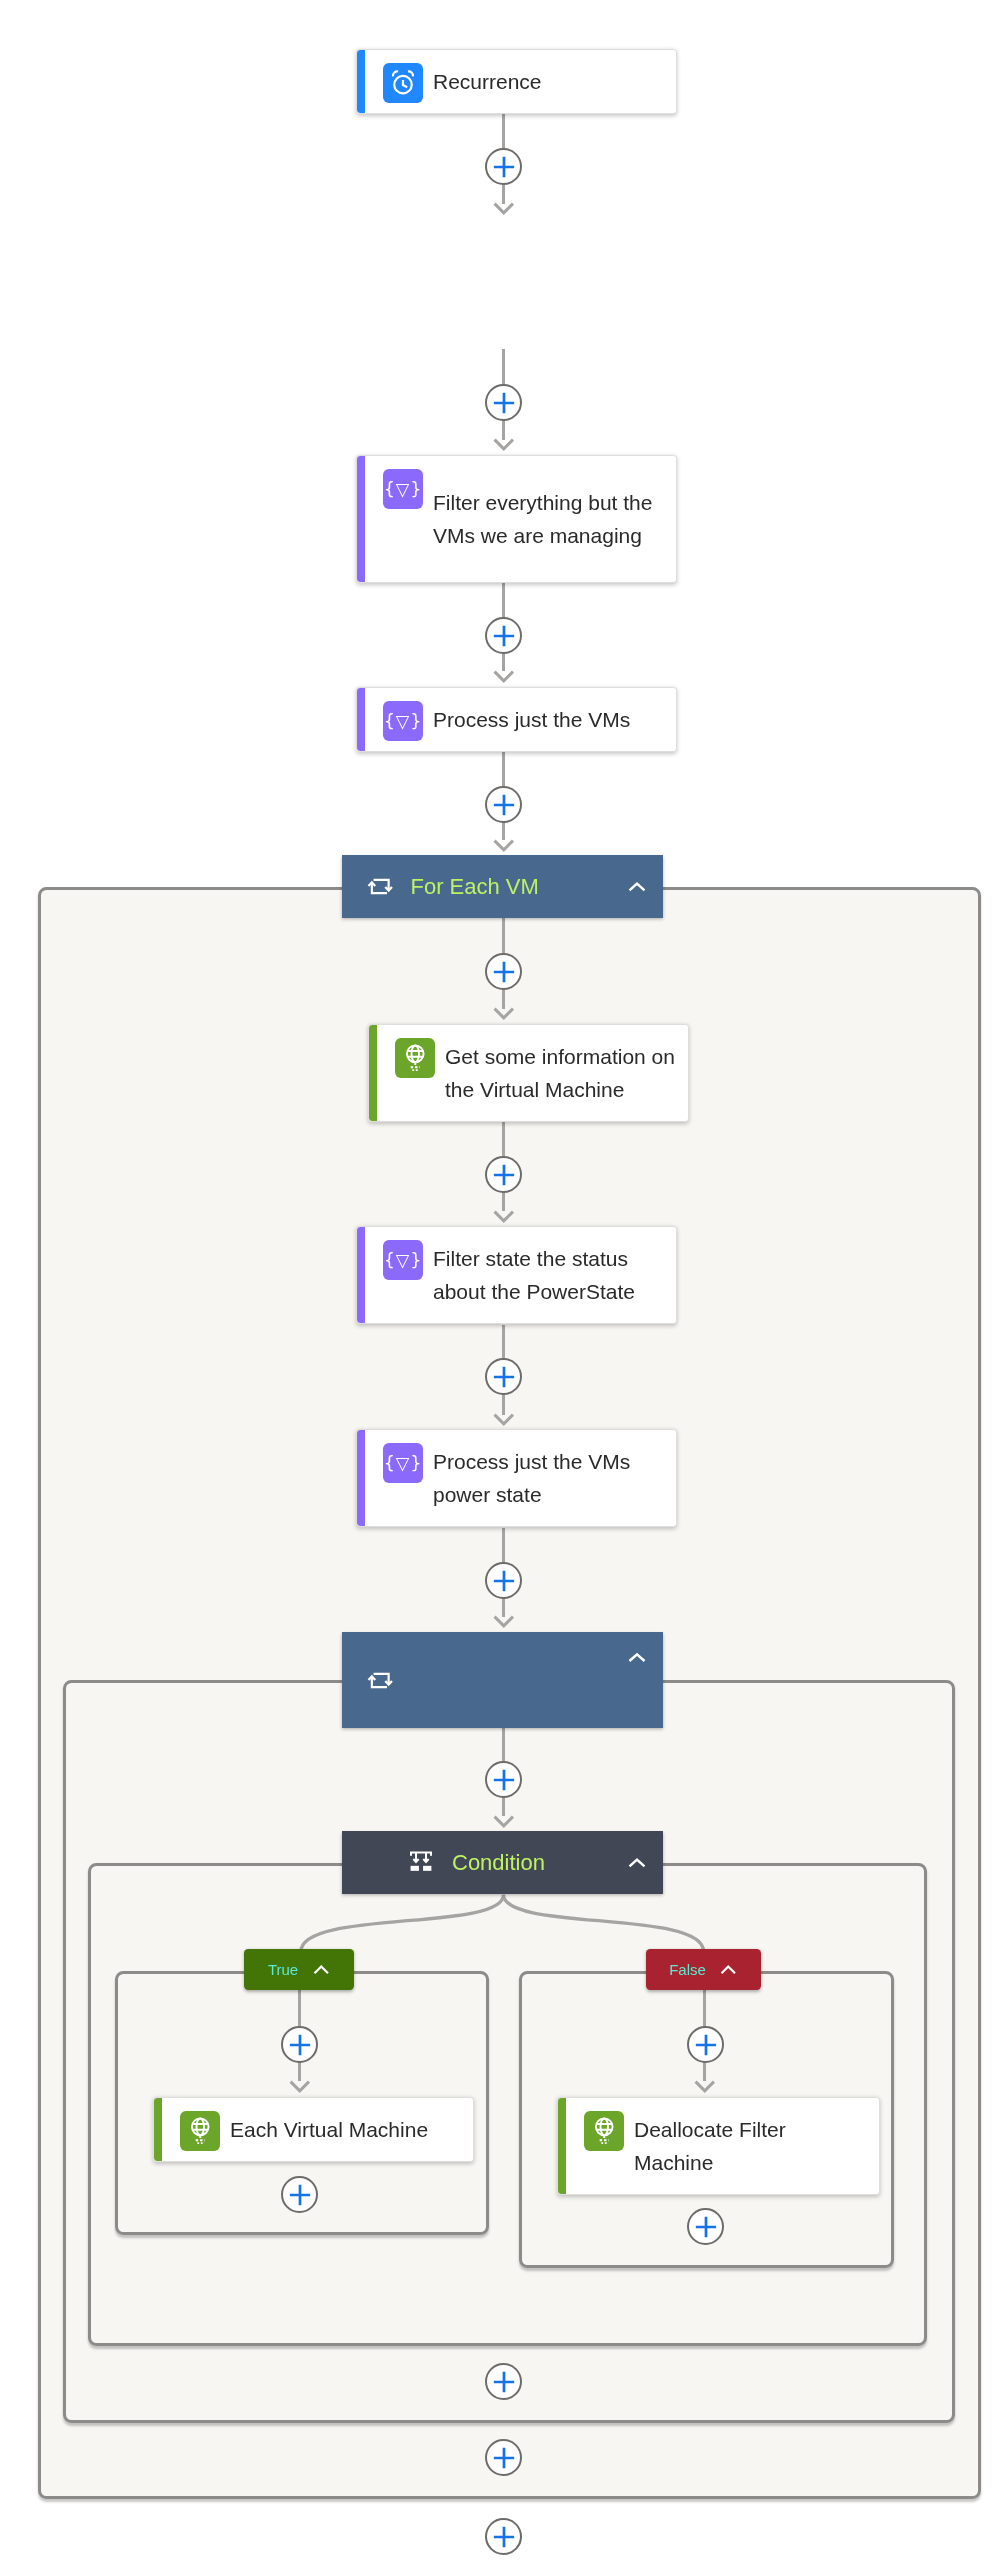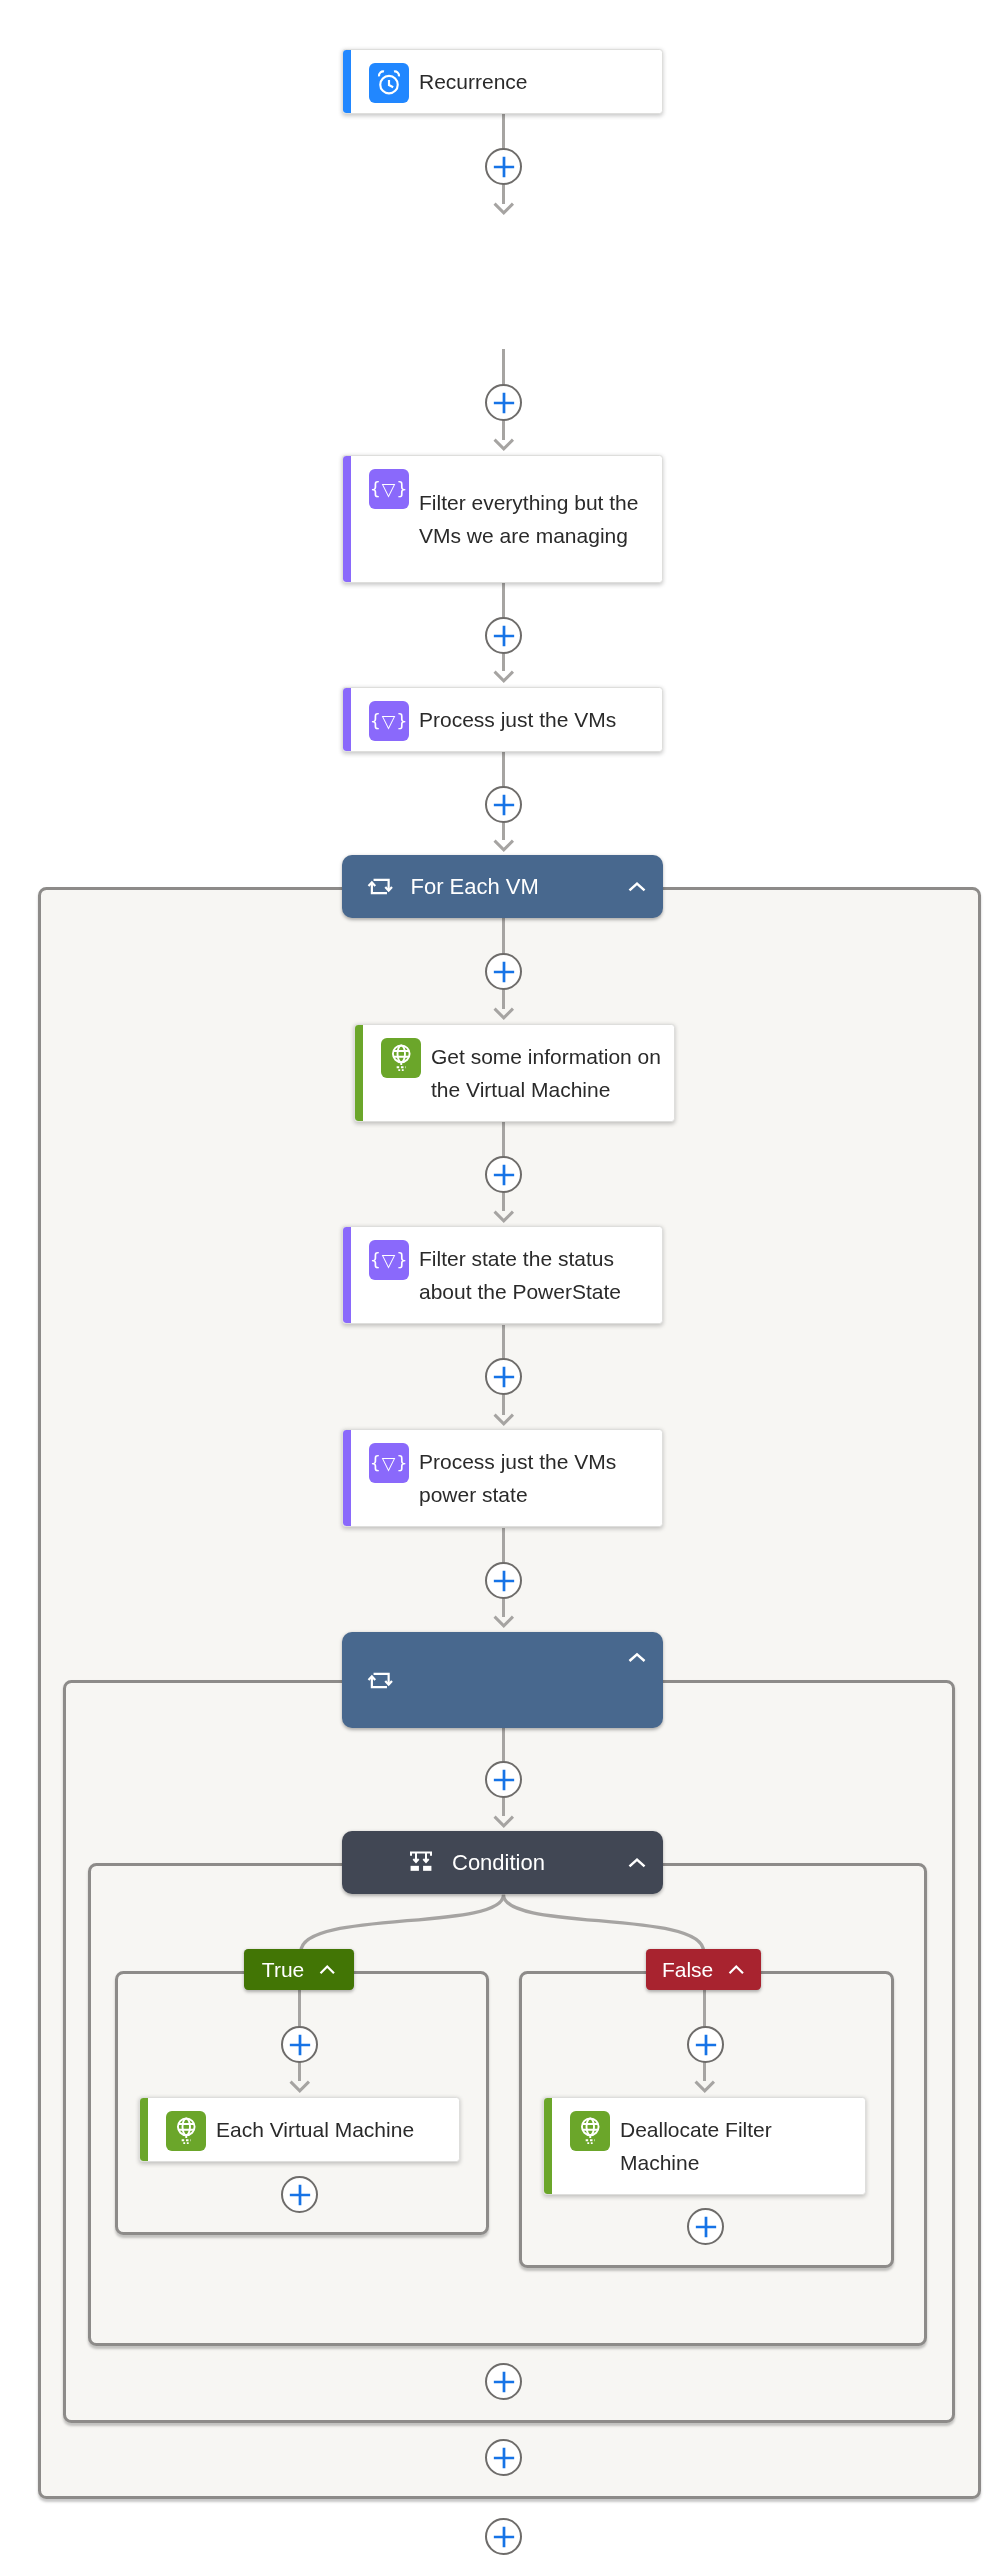--- a/index.html
+++ b/index.html
@@ -11,37 +11,37 @@
   
   .vline{position:absolute;width:3.4px;background:#a6a4a2;}
   .fork{position:absolute;left:0;top:1893px;}
   .ah{position:absolute;}
   
   .plus{position:absolute;width:37px;height:37px;border-radius:50%;background:#fff;
         border:2.5px solid #6e6c6a;box-sizing:border-box;display:flex;align-items:center;
         justify-content:center;z-index:3;cursor:pointer;}
   
   .card{position:absolute;background:#fff;border:0.8px solid #dededc;border-radius:3.4px;
-        box-sizing:border-box;box-shadow:0 1.7px 4.2px rgba(0,0,0,.22);z-index:4;}
+        box-sizing:border-box;box-shadow:0 1.7px 4.2px rgba(0,0,0,.22);z-index:4;margin-left:14px;}
   .accent{position:absolute;left:0;top:0;bottom:0;width:7.6px;border-radius:3.4px 0 0 3.4px;}
   .icon-box{position:absolute;left:26px;top:12.6px;width:40px;height:40px;border-radius:5.9px;
             display:flex;align-items:center;justify-content:center;}
   .card .label{position:absolute;left:76px;right:8.4px;top:0;bottom:0;display:flex;
                align-items:center;font-size:21px;line-height:33px;color:#2a2a2a;}
   
-  .scope-header{position:absolute;border-radius:10px;color:#ffffff;display:flex;align-items:center;
+  .scope-header{position:absolute;border-radius:0;color:#bef264;display:flex;align-items:center;
                 box-sizing:border-box;box-shadow:0 1.7px 3.4px rgba(0,0,0,.3);z-index:4;cursor:pointer;}
   .scope-header .hicon{margin-left:24px;display:flex;align-items:center;}
   .scope-header .hlabel{margin-left:16px;font-size:22px;line-height:32px;}
   .hchev{position:absolute;right:15px;top:50%;transform:translateY(-50%);display:flex;}
   .hchev.toprow{top:18.5px;transform:none;}
   .narrow{max-width:172px;}
   
-  .badge{position:absolute;border-radius:4.2px;color:#ffffff;display:flex;align-items:center;
-         justify-content:center;gap:13.4px;font-size:21px;z-index:4;
+  .badge{position:absolute;border-radius:4.2px;color:#5eead4;display:flex;align-items:center;
+         justify-content:center;gap:13.4px;font-size:15px;z-index:4;
          box-shadow:0 1.7px 3.4px rgba(0,0,0,.3);cursor:pointer;}
   
   .fc{color:#fff;font-size:17.6px;letter-spacing:0.8px;font-family:"DejaVu Sans",sans-serif;}
 </style>
 </head>
 <body>
 
 <div class="canvas">
 
   <div class="scope" style="left:38px;top:887px;width:943px;height:1612px;"></div>

